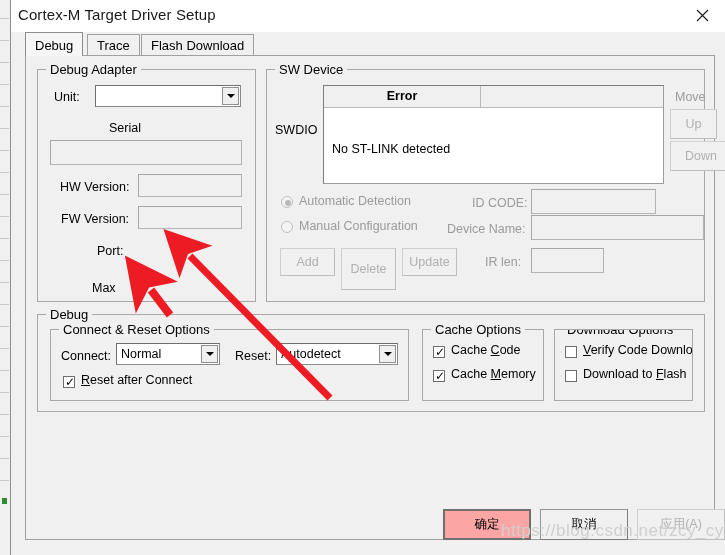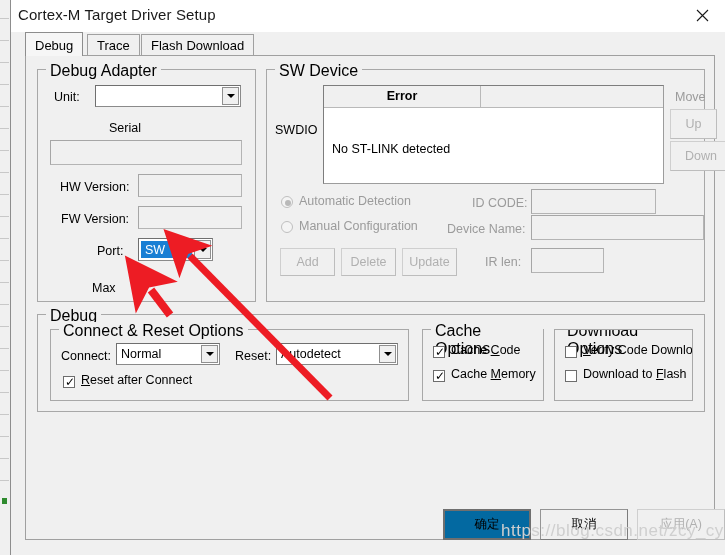--- a/index.html
+++ b/index.html
@@ -29,21 +29,21 @@
   
   .tabstrip{position:absolute;left:14px;top:34px;width:690px;height:22px;}
   .tab{position:absolute;top:0;height:22px;line-height:22px;padding:0 9px;font-size:13px;
        background:#f0f0f0;border:1px solid #a0a0a0;border-bottom:none;box-sizing:border-box;color:#000;}
   .tab.active{background:#f6f6f6;top:-2px;height:24px;line-height:25px;border-color:#8d8d8d;z-index:4;}
   .tabpanel{position:absolute;left:14px;top:55px;width:690px;height:485px;background:#f0f0f0;
             border:1px solid #a0a0a0;box-sizing:border-box;}
 
   
   .group{position:absolute;border:1px solid #a8a8a8;box-sizing:border-box;}
-  .group > .glabel{position:absolute;top:-8px;left:8px;background:#f0f0f0;padding:0 4px;font-size:16px;color:#000;}
+  .group > .glabel{position:absolute;top:-8px;left:8px;background:#f0f0f0;padding:0 4px;font-size:13px;color:#000;}
 
   .lbl{position:absolute;font-size:12.5px;color:#000;white-space:nowrap;}
   .lbl.dim{color:#9b9b9b;}
   .u{text-decoration:underline;}
 
   
   .field{position:absolute;box-sizing:border-box;background:#ffffff;
          border:1px solid #8a8a8a;border-top-color:#6f6f6f;border-left-color:#6f6f6f;}
   .field.ro{background:#f0f0f0;border-color:#b4b4b4;border-top-color:#a6a6a6;border-left-color:#a6a6a6;}
   .field .val{position:absolute;left:4px;top:50%;transform:translateY(-50%);font-size:12.5px;white-space:nowrap;}
@@ -52,21 +52,21 @@
   .arrow-dn{position:absolute;left:50%;top:50%;margin-left:-4px;margin-top:-2px;
             width:0;height:0;border-left:4px solid transparent;border-right:4px solid transparent;border-top:4px solid #000;}
 
   .sel{position:absolute;left:2px;top:2px;bottom:2px;padding:0 4px;background:#1a7fd4;color:#fff;
        display:flex;align-items:center;font-size:12.5px;}
 
   .btn{position:absolute;box-sizing:border-box;background:#f0f0f0;border:1px solid #949494;
        border-right-color:#7c7c7c;border-bottom-color:#7c7c7c;
        display:flex;align-items:center;justify-content:center;font-size:12.5px;color:#000;}
   .btn.dim{color:#b0b0b0;border-color:#cfcfcf;border-right-color:#bdbdbd;border-bottom-color:#bdbdbd;}
-  .btn.default{border:2px solid #6f6f6f;background:#0369a1;}
+  .btn.default{border:2px solid #6f6f6f;background:#fca5a5;}
 
   
   .cb{position:absolute;width:12px;height:12px;box-sizing:border-box;background:#fff;border:1px solid #6d6d6d;}
   .cb .tick{position:absolute;left:1px;top:-1px;font-size:12px;line-height:12px;color:#000;}
   .rb{position:absolute;width:12px;height:12px;box-sizing:border-box;border:1px solid #bfbfbf;border-radius:50%;background:#f4f4f4;}
   .rb .dot{position:absolute;left:3px;top:3px;width:6px;height:6px;border-radius:50%;background:#b9b9b9;}
 
   
   .listbox{position:absolute;box-sizing:border-box;background:#ffffff;
            border:1px solid #9c9c9c;border-top-color:#7d7d7d;border-left-color:#7d7d7d;}
@@ -129,26 +129,20 @@
         <div class="field ro" style="left:100px;top:104px;width:104px;height:23px;">
           <div class="val"></div>
         </div>
 
         <div class="lbl" style="left:23px;top:142px;">FW Version:</div>
         <div class="field ro" style="left:100px;top:136px;width:104px;height:23px;">
           <div class="val"></div>
         </div>
 
         <div class="lbl" style="left:59px;top:174px;">Port:</div>
-        <div class="field" style="left:100px;top:168px;width:75px;height:23px;">
-          <div class="sel" style="right:20px;">SW</div>
-          <div class="combo-btn">
-              <i class="arrow-dn"></i>
-            </div>
-        </div>
 
         <div class="lbl" style="left:54px;top:211px;">Max</div>
       </div>
 
       <div class="group" style="left:240px;top:13px;width:439px;height:233px;">
         <div class="glabel">SW Device</div>
 
         <div class="lbl" style="left:8px;top:53px;">SWDIO</div>
 
         <div class="listbox" style="left:56px;top:15px;width:341px;height:99px;">
@@ -175,21 +169,21 @@
         <div class="field ro" style="left:264px;top:119px;width:125px;height:25px;">
           <div class="val"></div>
         </div>
 
         <div class="lbl dim" style="left:180px;top:152px;">Device Name:</div>
         <div class="field ro" style="left:264px;top:145px;width:173px;height:25px;">
           <div class="val"></div>
         </div>
 
         <div class="btn dim" style="left:13px;top:178px;width:55px;height:28px;">Add</div>
-        <div class="btn dim" style="left:74px;top:178px;width:55px;height:28px;">Delete</div>
+        <div class="btn dim" style="left:74px;top:178px;width:55px;height:42px;">Delete</div>
         <div class="btn dim" style="left:135px;top:178px;width:55px;height:28px;">Update</div>
 
         <div class="lbl dim" style="left:218px;top:185px;">IR len:</div>
         <div class="field ro" style="left:264px;top:178px;width:73px;height:25px;">
           <div class="val"></div>
         </div>
       </div>
 
       <div class="group" style="left:11px;top:258px;width:668px;height:98px;">
         <div class="glabel">Debug</div>

